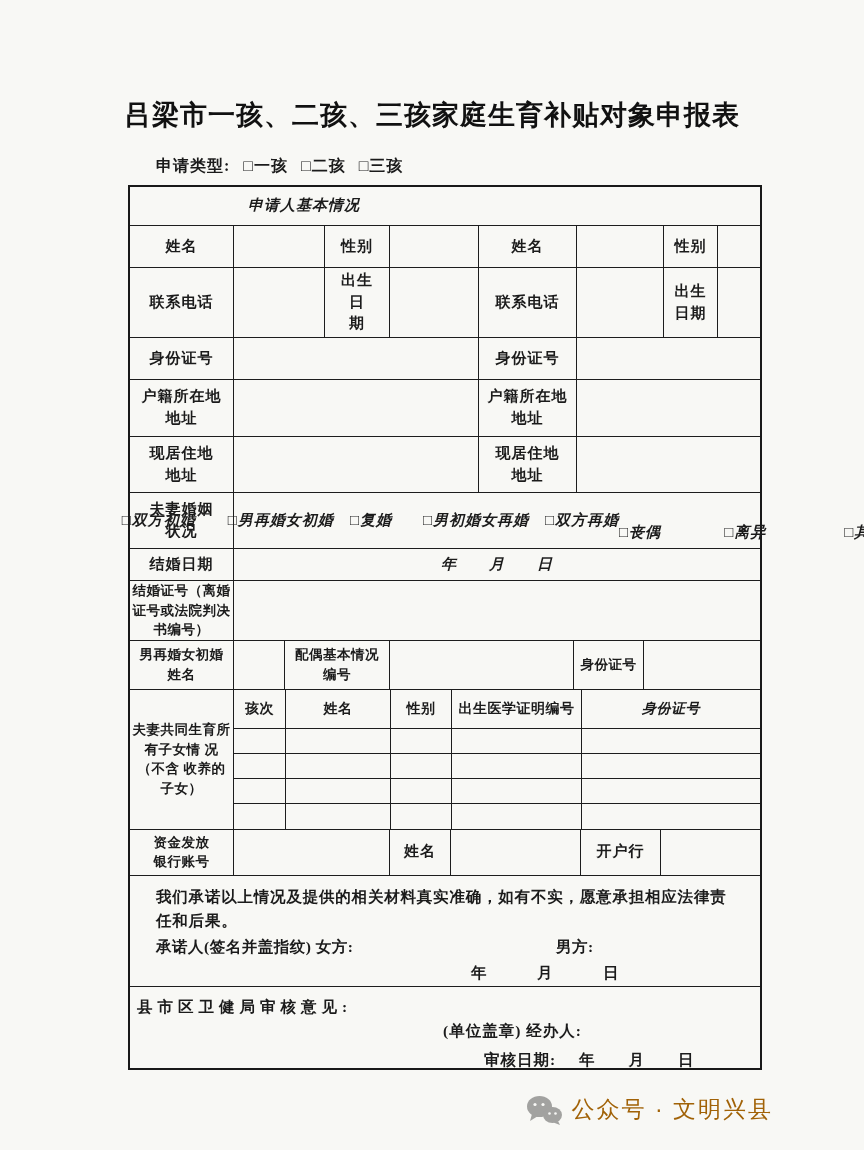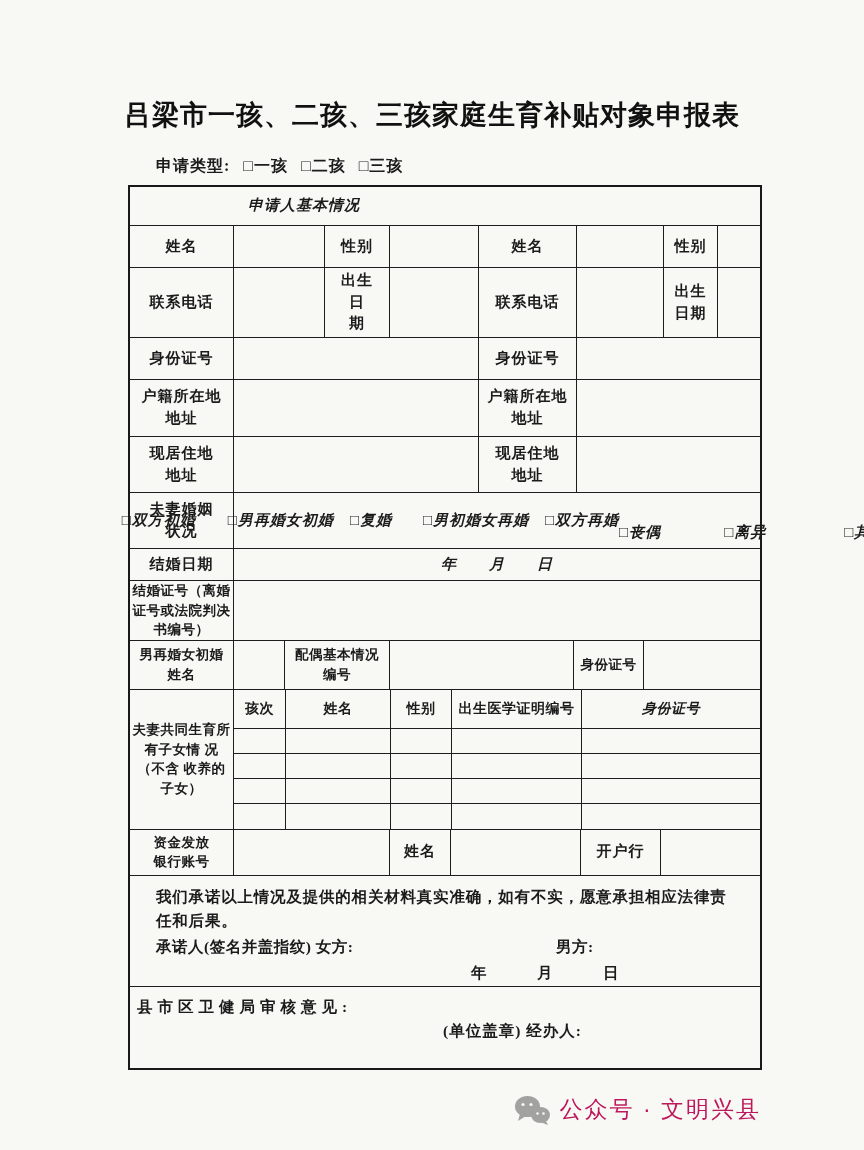--- a/index.html
+++ b/index.html
@@ -93,23 +93,23 @@
   .pledge-male { position:absolute; left:426px; top:0; }
   .pledge-date { margin-top:2px; padding-left:341px; font-size:15.5px; height:24px; }
 
   .review-title { padding:9px 0 0 7px; font-size:15.5px; letter-spacing:5px; }
   .review-seal { position:absolute; left:313px; top:33px; font-size:15.5px; letter-spacing:1px; }
   .review-date-line { position:absolute; left:354px; top:62px; font-size:15.5px; letter-spacing:1px; }
   .review-date-value { margin-left:18px; }
 
   
   .footer {
-    position:absolute; top:1094px; left:4px; width:757px;
+    position:absolute; top:1094px; left:16px; width:757px;
     display:flex; justify-content:flex-end; align-items:center;
-    color:#be185d;
+    color:#a16207;
   }
   .footer-text { font-size:23px; letter-spacing:2px; font-family:"Liberation Sans", sans-serif; }
   .wechat-icon { margin-right:10px; display:inline-flex; }
 </style>
 </head>
 <body>
 
 <div class="page">
 
   <div class="doc-title">吕梁市一孩、二孩、三孩家庭生育补贴对象申报表</div>
@@ -281,20 +281,24 @@
           <span class="pledge-male">男方:</span>
         </div>
         <div class="pledge-date">年　　　月　　　日</div>
       </div>
     </div>
 
     <div class="row h82">
       <div class="cell block-cell">
         <div class="review-title">县市区卫健局审核意见:</div>
         <div class="review-seal">(单位盖章) 经办人:</div>
+        <div class="review-date-line">
+          <span>审核日期:</span>
+          <span class="review-date-value">年　　月　　日</span>
+        </div>
       </div>
     </div>
 
   </div>
 
   <div class="footer">
     <span class="wechat-icon">
       <svg width="36" height="30" viewBox="0 0 36 30">
         <ellipse cx="13.5" cy="11.5" rx="12.5" ry="10.5" fill="#a2a2a0"></ellipse>
         <path d="M6 19 L4 26 L12 21 Z" fill="#a2a2a0"></path>

